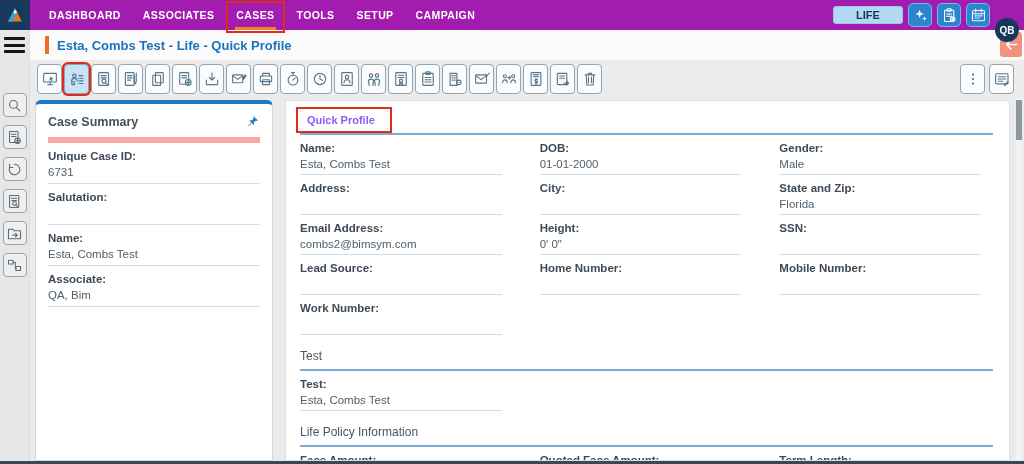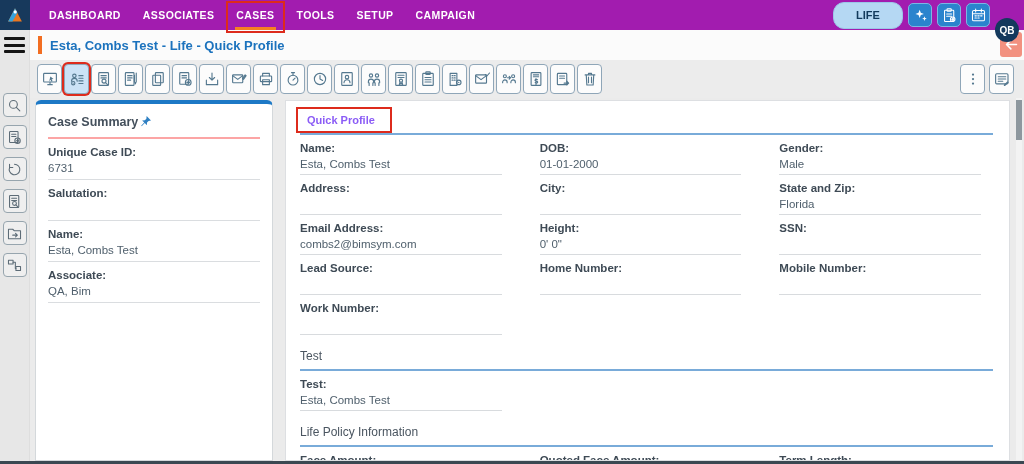--- a/index.html
+++ b/index.html
@@ -11,26 +11,26 @@
   }
   
   .topnav { position:absolute; top:0; left:0; right:0; height:30px; background:#a21caf; display:flex; align-items:center; z-index:20; }
   .logo { width:30px; height:30px; background:#17395c; display:flex; align-items:center; justify-content:center; flex:none; }
   .logo svg { width:22px; height:22px; }
   .nav-items { display:flex; height:100%; margin-left:8px; }
   .nav-item { position:relative; height:100%; line-height:30px; padding:0 11px; color:#fff; font-size:10.5px; font-weight:bold; letter-spacing:.4px; cursor:pointer; }
   .nav-item .underbar { position:absolute; left:10px; right:10px; bottom:0; height:3px; background:#f58220; }
   .nav-item .red-frame { position:absolute; left:1px; right:1px; top:1px; bottom:-3px; border:2px solid #dd2b1c; pointer-events:none; z-index:30; }
   .nav-right { margin-left:auto; display:flex; align-items:center; gap:5px; padding-right:5px; }
-  .mode-btn { width:70px; height:27px; background:#b5d8f3; border:1px solid #9cc6e8; border-radius:11px; color:#123a5c; font-weight:bold; font-size:11px; font-family:inherit; cursor:pointer; }
+  .mode-btn { width:70px; height:18px; background:#b5d8f3; border:1px solid #9cc6e8; border-radius:3px; color:#123a5c; font-weight:bold; font-size:11px; font-family:inherit; cursor:pointer; }
   .nav-act { width:24px; height:24px; border:1px solid #7db6e3; border-radius:5px; background:#2b84cd; color:#fff; display:flex; align-items:center; justify-content:center; padding:0; cursor:pointer; }
   .nav-act svg { width:17px; height:17px; }
   .user-badge { width:24px; height:24px; border-radius:50%; background:#14395d; color:#fff; font-size:10px; font-weight:bold; display:flex; align-items:center; justify-content:center; cursor:pointer;margin-top:30px; }
   
-  .crumbrow { position:absolute; top:30px; left:30px; right:0; height:30px; background:#fbfbfb; display:flex; align-items:center; }
+  .crumbrow { position:absolute; top:30px; left:30px; right:0; height:30px; background:#fbfbfb; display:flex; align-items:center;padding-left:7px; }
   .crumb-accent { width:4px; height:18px; background:#f26d21; margin-left:8px; }
   .crumb-title { margin-left:8px; color:#1b72bd; font-size:13px; font-weight:bold; }
   .back-btn { position:absolute; right:2px; top:2px; width:22px; height:25px; background:#f29180; border:none; border-radius:3px; color:#fff; display:flex; align-items:center; justify-content:center; padding:0; cursor:pointer; }
   .back-btn svg { width:15px; height:15px; }
   
   .sidebar { position:absolute; left:0; top:30px; bottom:3px; width:30px; background:#e7e7e7; border-right:1px solid #dedede; z-index:10; }
   .hamburger { width:21px; height:16px; margin:7px auto 0; display:flex; flex-direction:column; justify-content:space-between; cursor:pointer; }
   .hamburger i { display:block; height:3px; background:#141414; border-radius:1px; }
   .side-icons { margin-top:40px; display:flex; flex-direction:column; gap:8px; align-items:center; }
   .side-btn { width:24px; height:24px; border:1px solid #97a5ae; border-radius:4px; background:#efefef; color:#5d6c77; display:flex; align-items:center; justify-content:center; padding:0; cursor:pointer; }
@@ -38,21 +38,21 @@
   
   .toolbar { position:absolute; left:30px; top:60px; right:0; height:38px; background:#ececec; display:flex; align-items:center; padding:0 10px 0 7px; }
   .tb-left { display:flex; gap:2px; }
   .tb-btn { width:25px; height:30px; border:1px solid #8fa6b8; border-radius:4px; background:#fcfcfc; color:#54788f; display:flex; align-items:center; justify-content:center; padding:0; cursor:pointer; }
   .tb-btn svg { width:18px; height:18px; }
   .tb-btn.hl { background:#cbe2f6; }
   .tb-btn.annotated { box-shadow:0 0 0 2px #dd2b1c; position:relative; z-index:5; }
   .tb-right { margin-left:auto; display:flex; gap:4px; }
   
   .case-card { position:absolute; left:35px; top:100px; width:238px; bottom:3px; background:#fff; border:1px solid #d4d8db; border-top:4px solid #1d79c6; border-radius:6px 6px 0 0; padding:0 12px; overflow:hidden; z-index:5; }
-  .card-head { display:flex; align-items:center; padding:10px 0 8px; border-bottom:2px solid #fca5a5; font-size:12.5px; font-weight:600; color:#44505c; }
+  .card-head { display:flex; justify-content:space-between; align-items:center; padding:10px 0 8px; border-bottom:6px solid #fca5a5; font-size:12.5px; font-weight:600; color:#44505c; }
   .pin { color:#2f80c3; display:flex; cursor:pointer; }
   .pin svg { width:15px; height:15px; }
   .cs-field { padding:6px 0 4px; border-bottom:1px solid #dadde0; }
   .fl { font-size:11.5px; font-weight:bold; color:#3e4a55; line-height:14px; }
   .fv { font-size:11.5px; color:#50606d; line-height:14px; min-height:14px; margin-top:2px; }
   
   .qp { position:absolute; left:285px; top:100px; right:14px; bottom:3px; background:#fff; border:1px solid #dddfe2; padding:6px 16px 0 14px; overflow:hidden; }
   .qp-titlewrap { border-bottom:2px solid #79abd9; }
   .qp-title { display:inline-block; font-size:11px; font-weight:600; color:#8b5cf6; border:2px solid #dd2b1c; padding:5px 15px 5px 9px; margin-left:-4px; }
   .qp-row { display:grid; grid-template-columns:1fr 1fr 1fr; column-gap:26px; margin-top:6px; }

